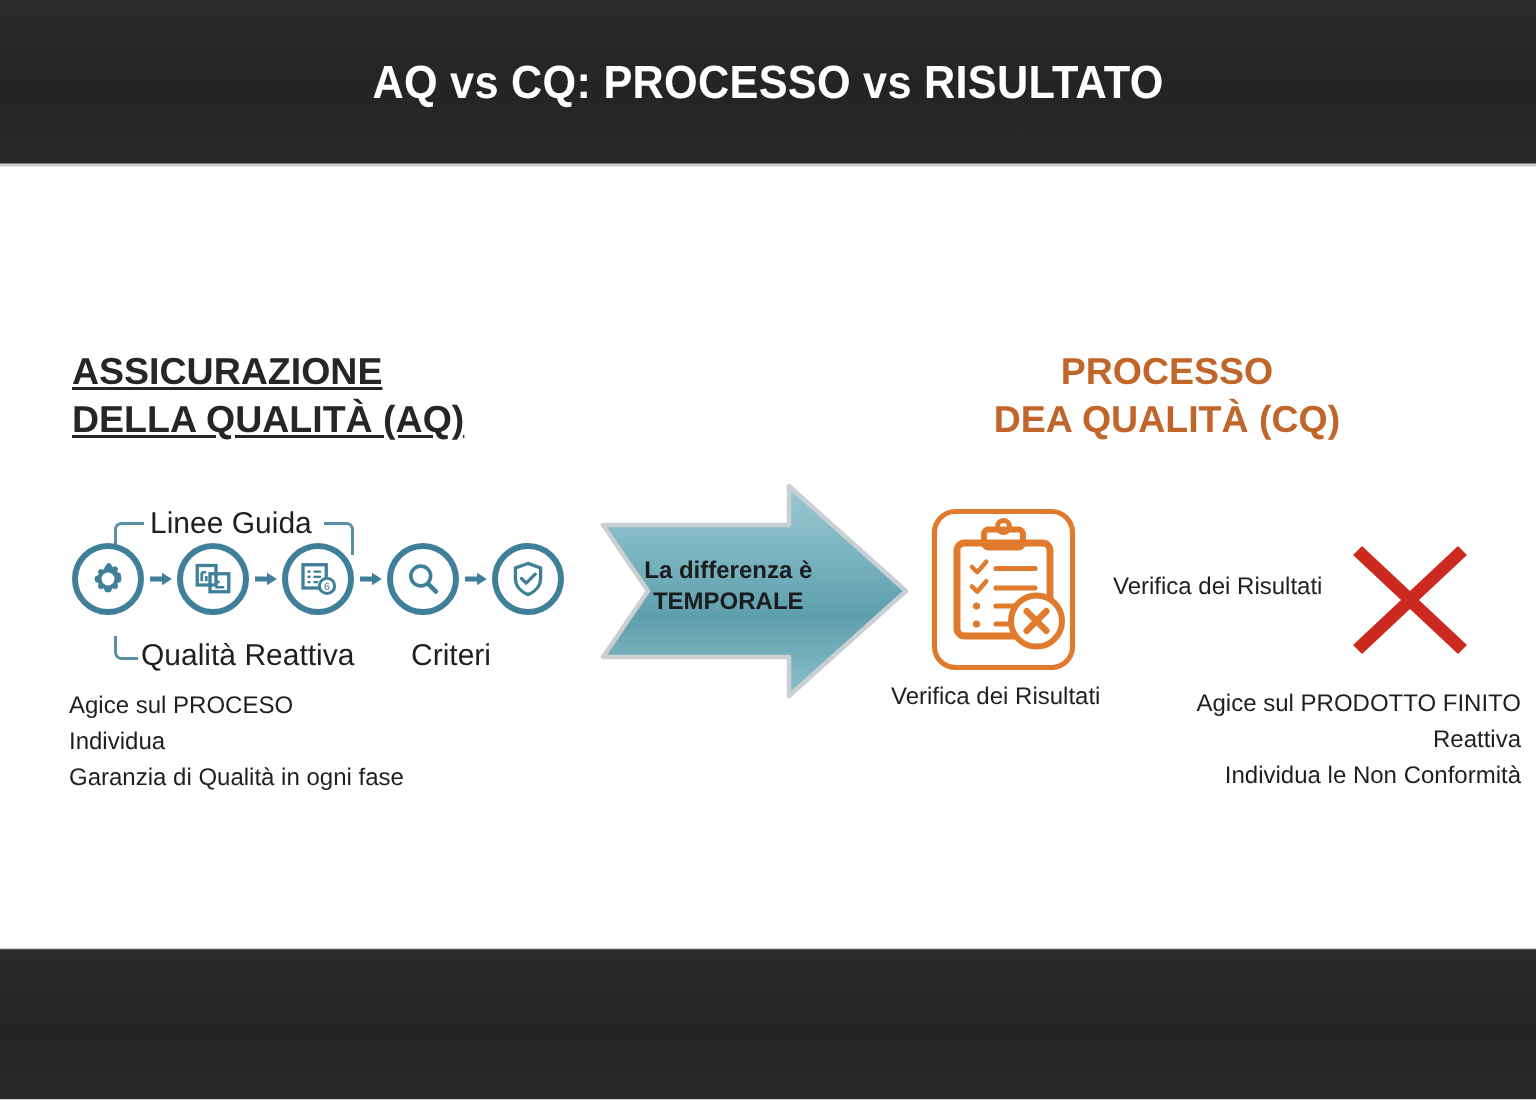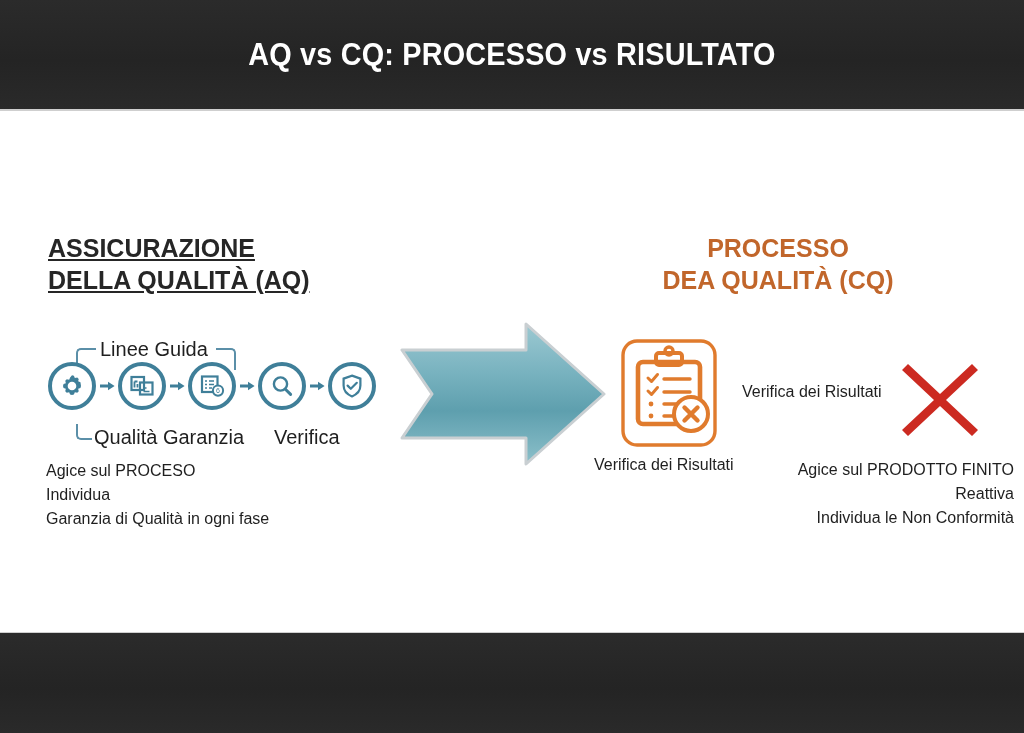--- a/index.html
+++ b/index.html
@@ -224,22 +224,22 @@
   <div id="slide-title">AQ vs CQ: PROCESSO vs RISULTATO</div>
 
   <div class="heading" id="heading-aq">ASSICURAZIONE
 DELLA QUALITÀ (AQ)</div>
 
   <div class="bracket" id="brk-top-left"></div>
   <div class="bracket" id="brk-top-right"></div>
   <div class="bracket" id="brk-bottom-left"></div>
 
   <div class="chain-label" id="lbl-linee">Linee  Guida</div>
-  <div class="chain-label" id="lbl-qualita">Qualità Garanzia</div>
-  <div class="chain-label" id="lbl-criteri">Verifica</div>
+  <div class="chain-label" id="lbl-qualita">Qualità Reattiva</div>
+  <div class="chain-label" id="lbl-criteri">Criteri</div>
 
   <div id="chain">
 
     <div class="node" style="left:0px;top:0px;">
       <span>
         <svg width="28" height="28" viewBox="0 0 28 28">
           <path fill="#3f7f99" d="M14 3.2l1.9.55.95 2.3 2.4-.6 1.5 1.5-.6 2.4 2.3.95L23 14l-.55 1.9-2.3.95.6 2.4-1.5 1.5-2.4-.6-.95 2.3L14 23l-1.9-.55-.95-2.3-2.4.6-1.5-1.5.6-2.4-2.3-.95L5 14l.55-1.9 2.3-.95-.6-2.4 1.5-1.5 2.4.6.95-2.3z"></path>
           <circle cx="14" cy="14" r="4.3" fill="#ffffff"></circle>
         </svg>
       </span>
@@ -316,20 +316,22 @@
         <linearGradient id="arrGrad" x1="0" y1="0" x2="0" y2="1">
           <stop offset="0%" stop-color="#9cc9d2"></stop>
           <stop offset="35%" stop-color="#78b2bf"></stop>
           <stop offset="62%" stop-color="#5e9fae"></stop>
           <stop offset="100%" stop-color="#8cc0ca"></stop>
         </linearGradient>
       </defs>
       <path d="M4 32 L128 32 L128 6 L206 76 L128 146 L128 120 L4 120 L34 76 Z" fill="url(#arrGrad)" stroke="#c9cfd2" stroke-width="3" stroke-linejoin="round"></path>
     </svg>
   </div>
+  <div id="arrow-text">La differenza è
+TEMPORALE</div>
 
   <div class="heading" id="heading-cq">PROCESSO
 DEA QUALITÀ (CQ)</div>
 
   <div id="clipboard-icon">
     <svg width="98" height="110" viewBox="0 0 98 110">
       <rect x="3" y="3" width="92" height="104" rx="14" ry="14" fill="#ffffff" stroke="#e07b2d" stroke-width="3.4"></rect>
 
       <path d="M23 24 h52 a5 5 0 0 1 5 5 v52 a5 5 0 0 1 -5 5 h-52 a5 5 0 0 1 -5 -5 v-52 a5 5 0 0 1 5 -5 z" fill="none" stroke="#e07b2d" stroke-width="4.6"></path>
 

